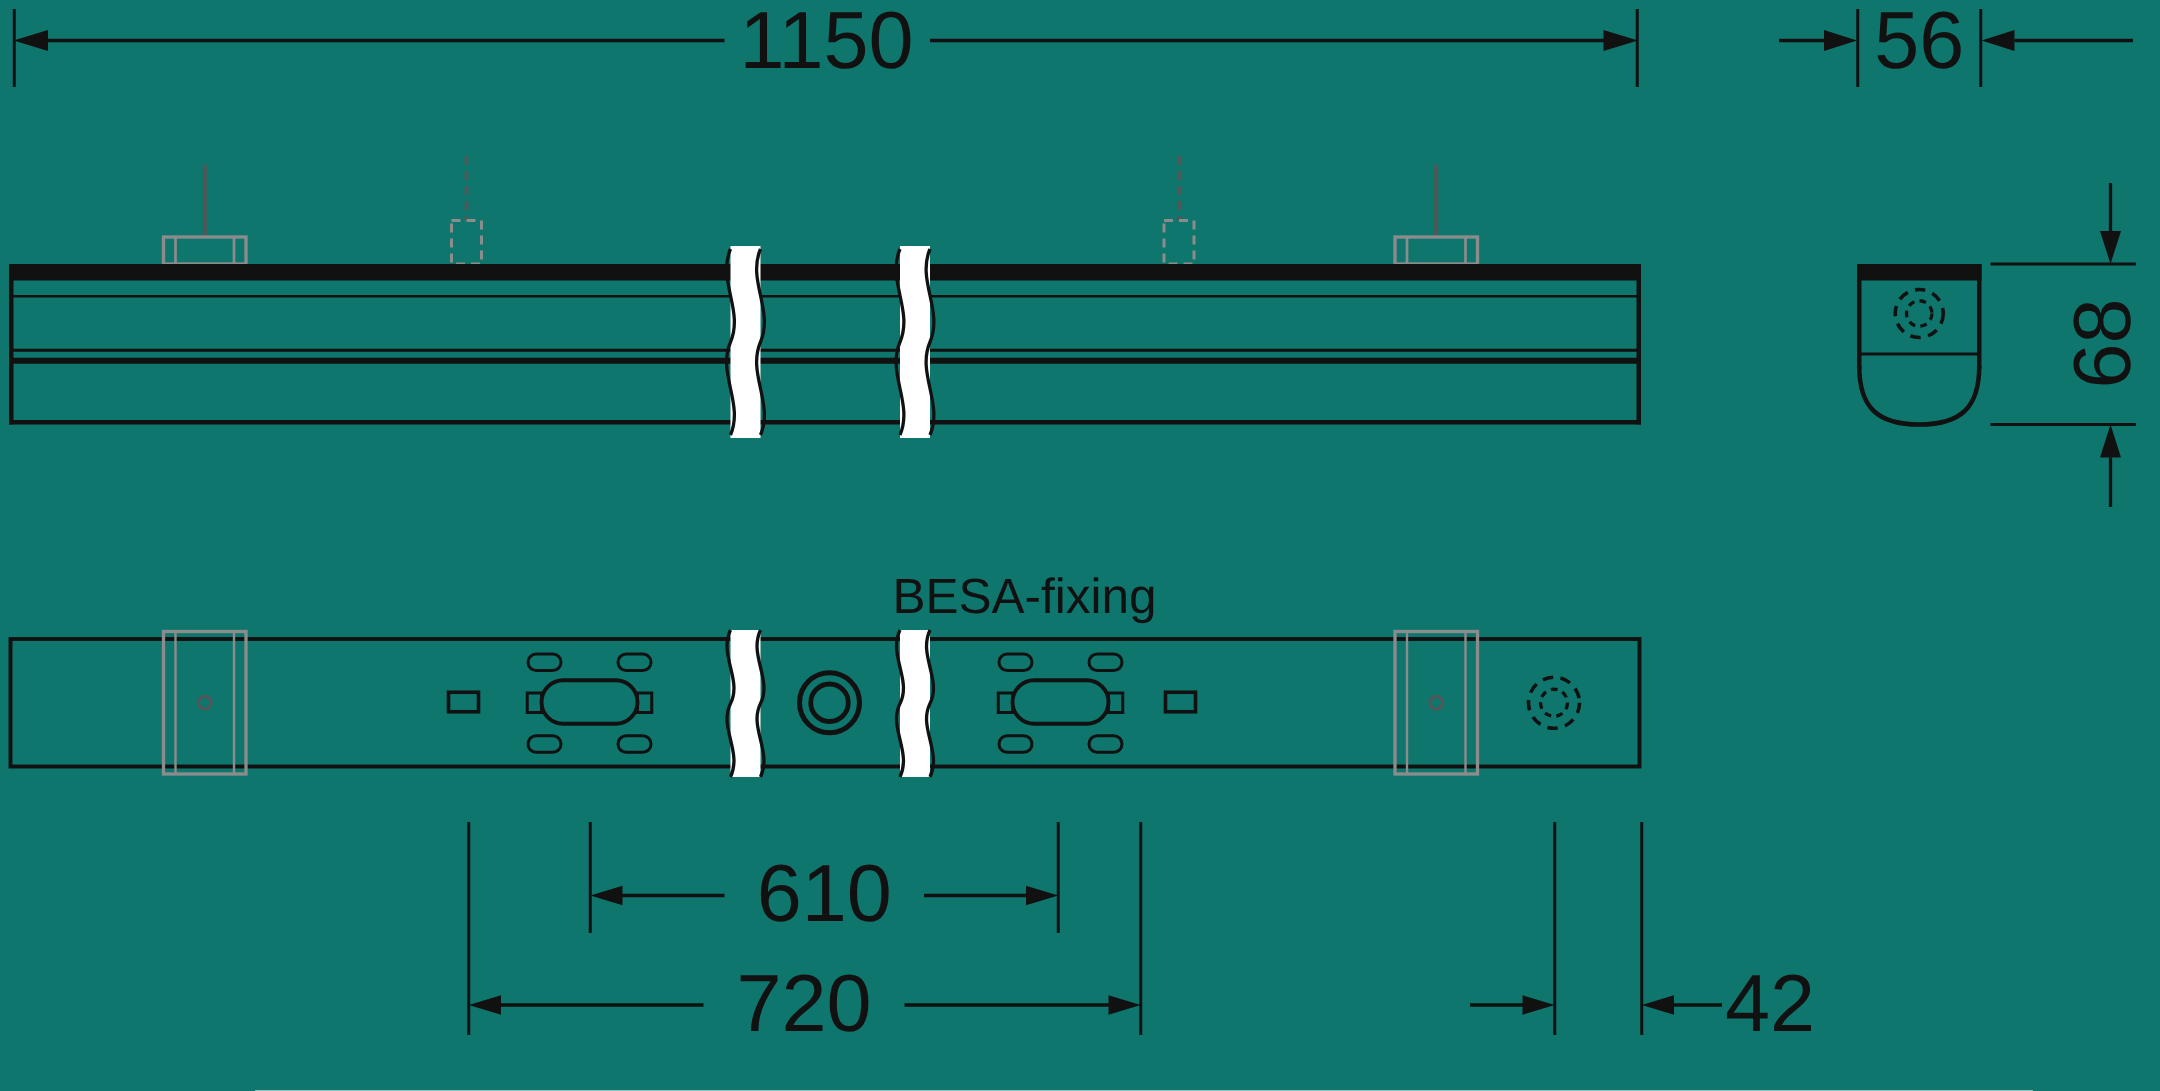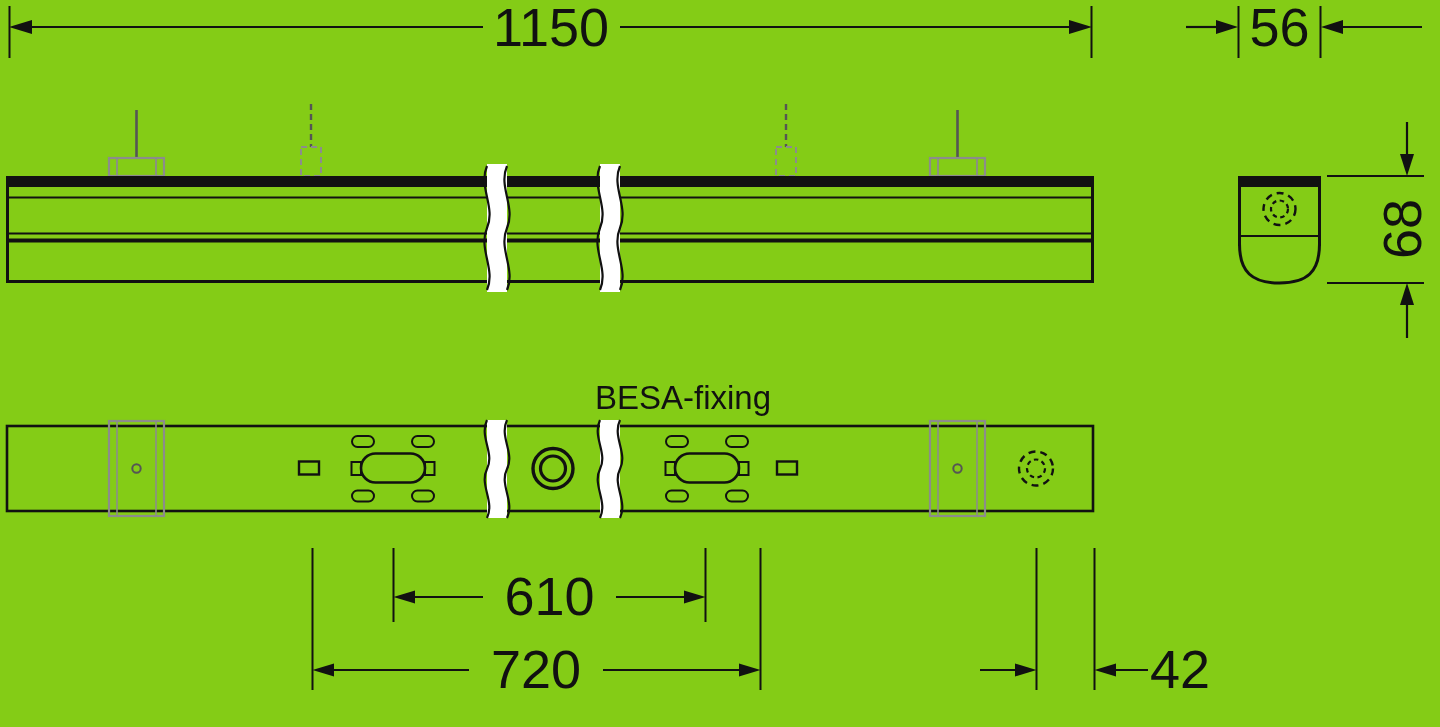--- a/index.html
+++ b/index.html
@@ -2,21 +2,21 @@
 <html><head>
 <meta charset="utf-8">
 <style>
   html, body {
     margin: 0; padding: 0;
     background: #ffffff;
   }
   .stage {
     position: relative;
     width: 1440px; height: 727px;
-    background: #84cc16;
+    background: #0f766e;
     overflow: hidden;
     font-family: "Liberation Sans", sans-serif;
   }
   .stage svg { position: absolute; left: 0; top: 0; }
   text {
     font-family: "Liberation Sans", "DejaVu Sans", sans-serif;
     fill: #111111;
   }
   .dim-num { font-size: 54px; }
   .annot   { font-size: 33px; }

